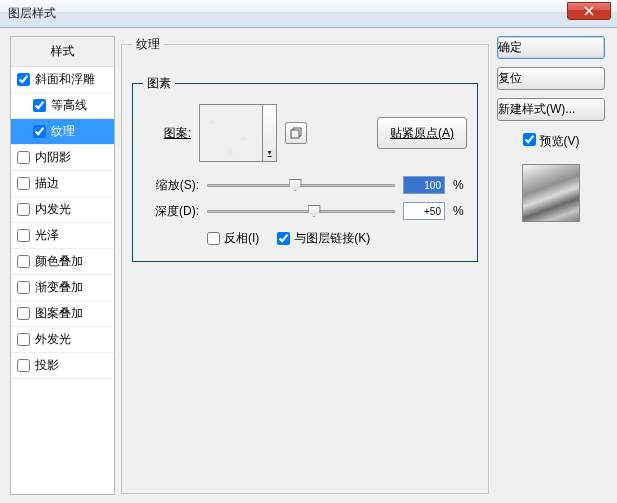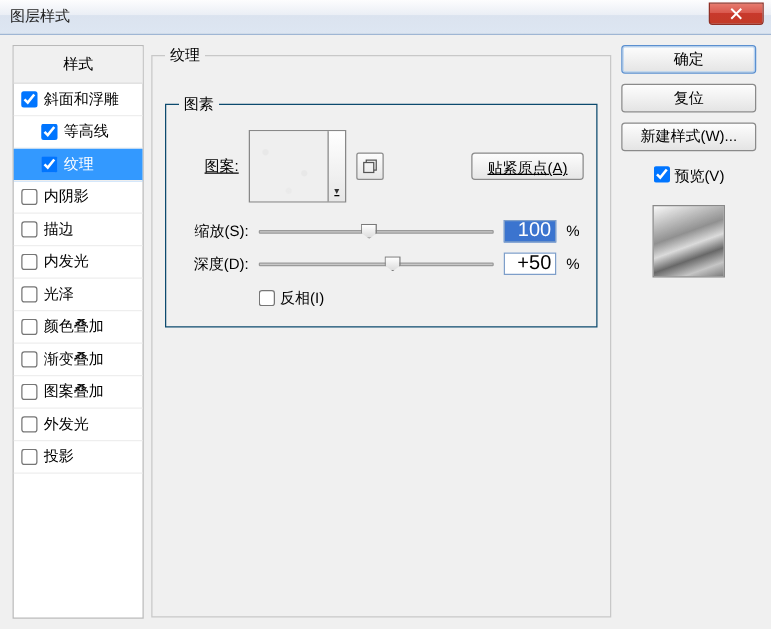--- a/index.html
+++ b/index.html
@@ -31,38 +31,38 @@
 fieldset.inner { border: 1px solid #0c4a6e; padding: 12px 10px 14px 10px; margin-top: 12px; }
 fieldset.inner > legend { padding: 0 4px; }
 
 .pattern-row { display: flex; align-items: center; gap: 8px; margin-bottom: 14px; text-decoration: underline; }
 .pattern-label { width: 48px; text-align: right; }
 .swatch-wrap { display: flex; border: 1px solid #888; }
 .swatch { width: 62px; height: 56px; background: #efefef; background-image: radial-gradient(circle at 20% 30%, rgba(0,0,0,.03) 0 2px, transparent 3px), radial-gradient(circle at 70% 60%, rgba(0,0,0,.03) 0 2px, transparent 3px), radial-gradient(circle at 50% 85%, rgba(0,0,0,.02) 0 2px, transparent 3px); }
 .swatch-drop { width: 14px; background: linear-gradient(#fff,#e7e7e7); border-left: 1px solid #888; display: flex; align-items: flex-end; justify-content: center; padding-bottom: 4px; cursor: pointer; }
 .swatch-drop span { font-size: 8px; color: #333; }
 .icon-btn { width: 22px; height: 22px; border: 1px solid #8a8a8a; background: linear-gradient(#fdfdfd,#e6e6e6); border-radius: 2px; display: flex; align-items: center; justify-content: center; cursor: pointer; }
-.snap-btn { height: 22px; padding: 0 12px; border: 1px solid #8a8a8a; background: linear-gradient(#fdfdfd,#e6e6e6); border-radius: 3px; cursor: pointer; display: flex; align-items: flex-end; }
+.snap-btn { height: 32px; padding: 0 12px; border: 1px solid #8a8a8a; background: linear-gradient(#fdfdfd,#e6e6e6); border-radius: 3px; cursor: pointer; display: flex; align-items: center; }
 
 .slider-row { display: flex; align-items: center; gap: 8px; margin-top: 8px; }
 .slider-label { width: 56px; text-align: right; }
 .slider-track { flex: 1; height: 14px; position: relative; display: flex; align-items: center; }
 .track-line { height: 3px; flex: 1; background: #c8c8c8; border: 1px solid #9a9a9a; border-radius: 1px; }
 .thumb { position: absolute; top: 1px; width: 13px; height: 12px; background: linear-gradient(#fff,#dcdcdc); border: 1px solid #7a7a7a; transform: translateX(-50%); clip-path: polygon(0 0,100% 0,100% 60%,50% 100%,0 60%); }
-.val-box { width: 42px; height: 18px; border: 1px solid #7e9ec9; background: #fff; text-align: right; padding: 1px 3px; font-size: 16px; }
+.val-box { width: 42px; height: 18px; border: 1px solid #7e9ec9; background: #fff; text-align: right; padding: 1px 3px; font-size: 10px; }
 .val-box.sel { background: #3b74cf; color: #fff; }
 .pct { width: 14px; }
 
 .check-row { display: flex; align-items: center; gap: 18px; margin-top: 10px; padding-left: 64px; }
 .check-row label { display: flex; align-items: center; gap: 4px; }
 .check-row input { width: 13px; height: 13px; }
 
 
 .right-col { width: 120px; padding: 8px 12px 8px 0; display: flex; flex-direction: column; align-items: stretch; gap: 8px; }
-.dlg-btn { height: 23px; border: 1px solid #8a8a8a; background: linear-gradient(#fdfdfd,#e4e4e4); border-radius: 3px; cursor: pointer; text-align: center; line-height: 21px; }
+.dlg-btn { height: 23px; border: 1px solid #8a8a8a; background: linear-gradient(#fdfdfd,#e4e4e4); border-radius: 3px; cursor: pointer; text-align: left; line-height: 21px; }
 .dlg-btn.primary { border: 1px solid #5b90d0; box-shadow: 0 0 0 1px #b8d3f0 inset; }
 .preview-check { display: flex; align-items: flex-start; justify-content: center; gap: 4px; margin-top: 4px; }
 .preview-thumb { width: 58px; height: 58px; margin: 6px auto 0; border: 1px solid #888; background: linear-gradient(160deg,#e9e9e9 0%, #8e8e8e 40%, #cfcfcf 55%, #6b6b6b 70%, #bcbcbc 85%, #7c7c7c 100%); filter: contrast(1.15); }
 </style>
 </head>
 <body>
 
 <div class="titlebar">
   <span class="titlebar-text">图层样式</span>
   <div class="close-btn">
@@ -171,20 +171,24 @@
             <div class="thumb" id="depth-thumb" style="left: 57%;"></div>
           </div>
           <input class="val-box" value="+50" style="">
           <div class="pct">%</div>
         </div>
 
         <div class="check-row">
           <label>
             <input type="checkbox" id="invert-cb" style="">
             <span>反相(I)</span>
+          </label>
+          <label>
+            <input type="checkbox" id="link-cb" checked="" style="">
+            <span>与图层链接(K)</span>
           </label>
         </div>
 
       </fieldset>
     </fieldset>
   </div>
 
   <div class="right-col">
     <div class="dlg-btn primary">确定</div>
     <div class="dlg-btn">复位</div>

